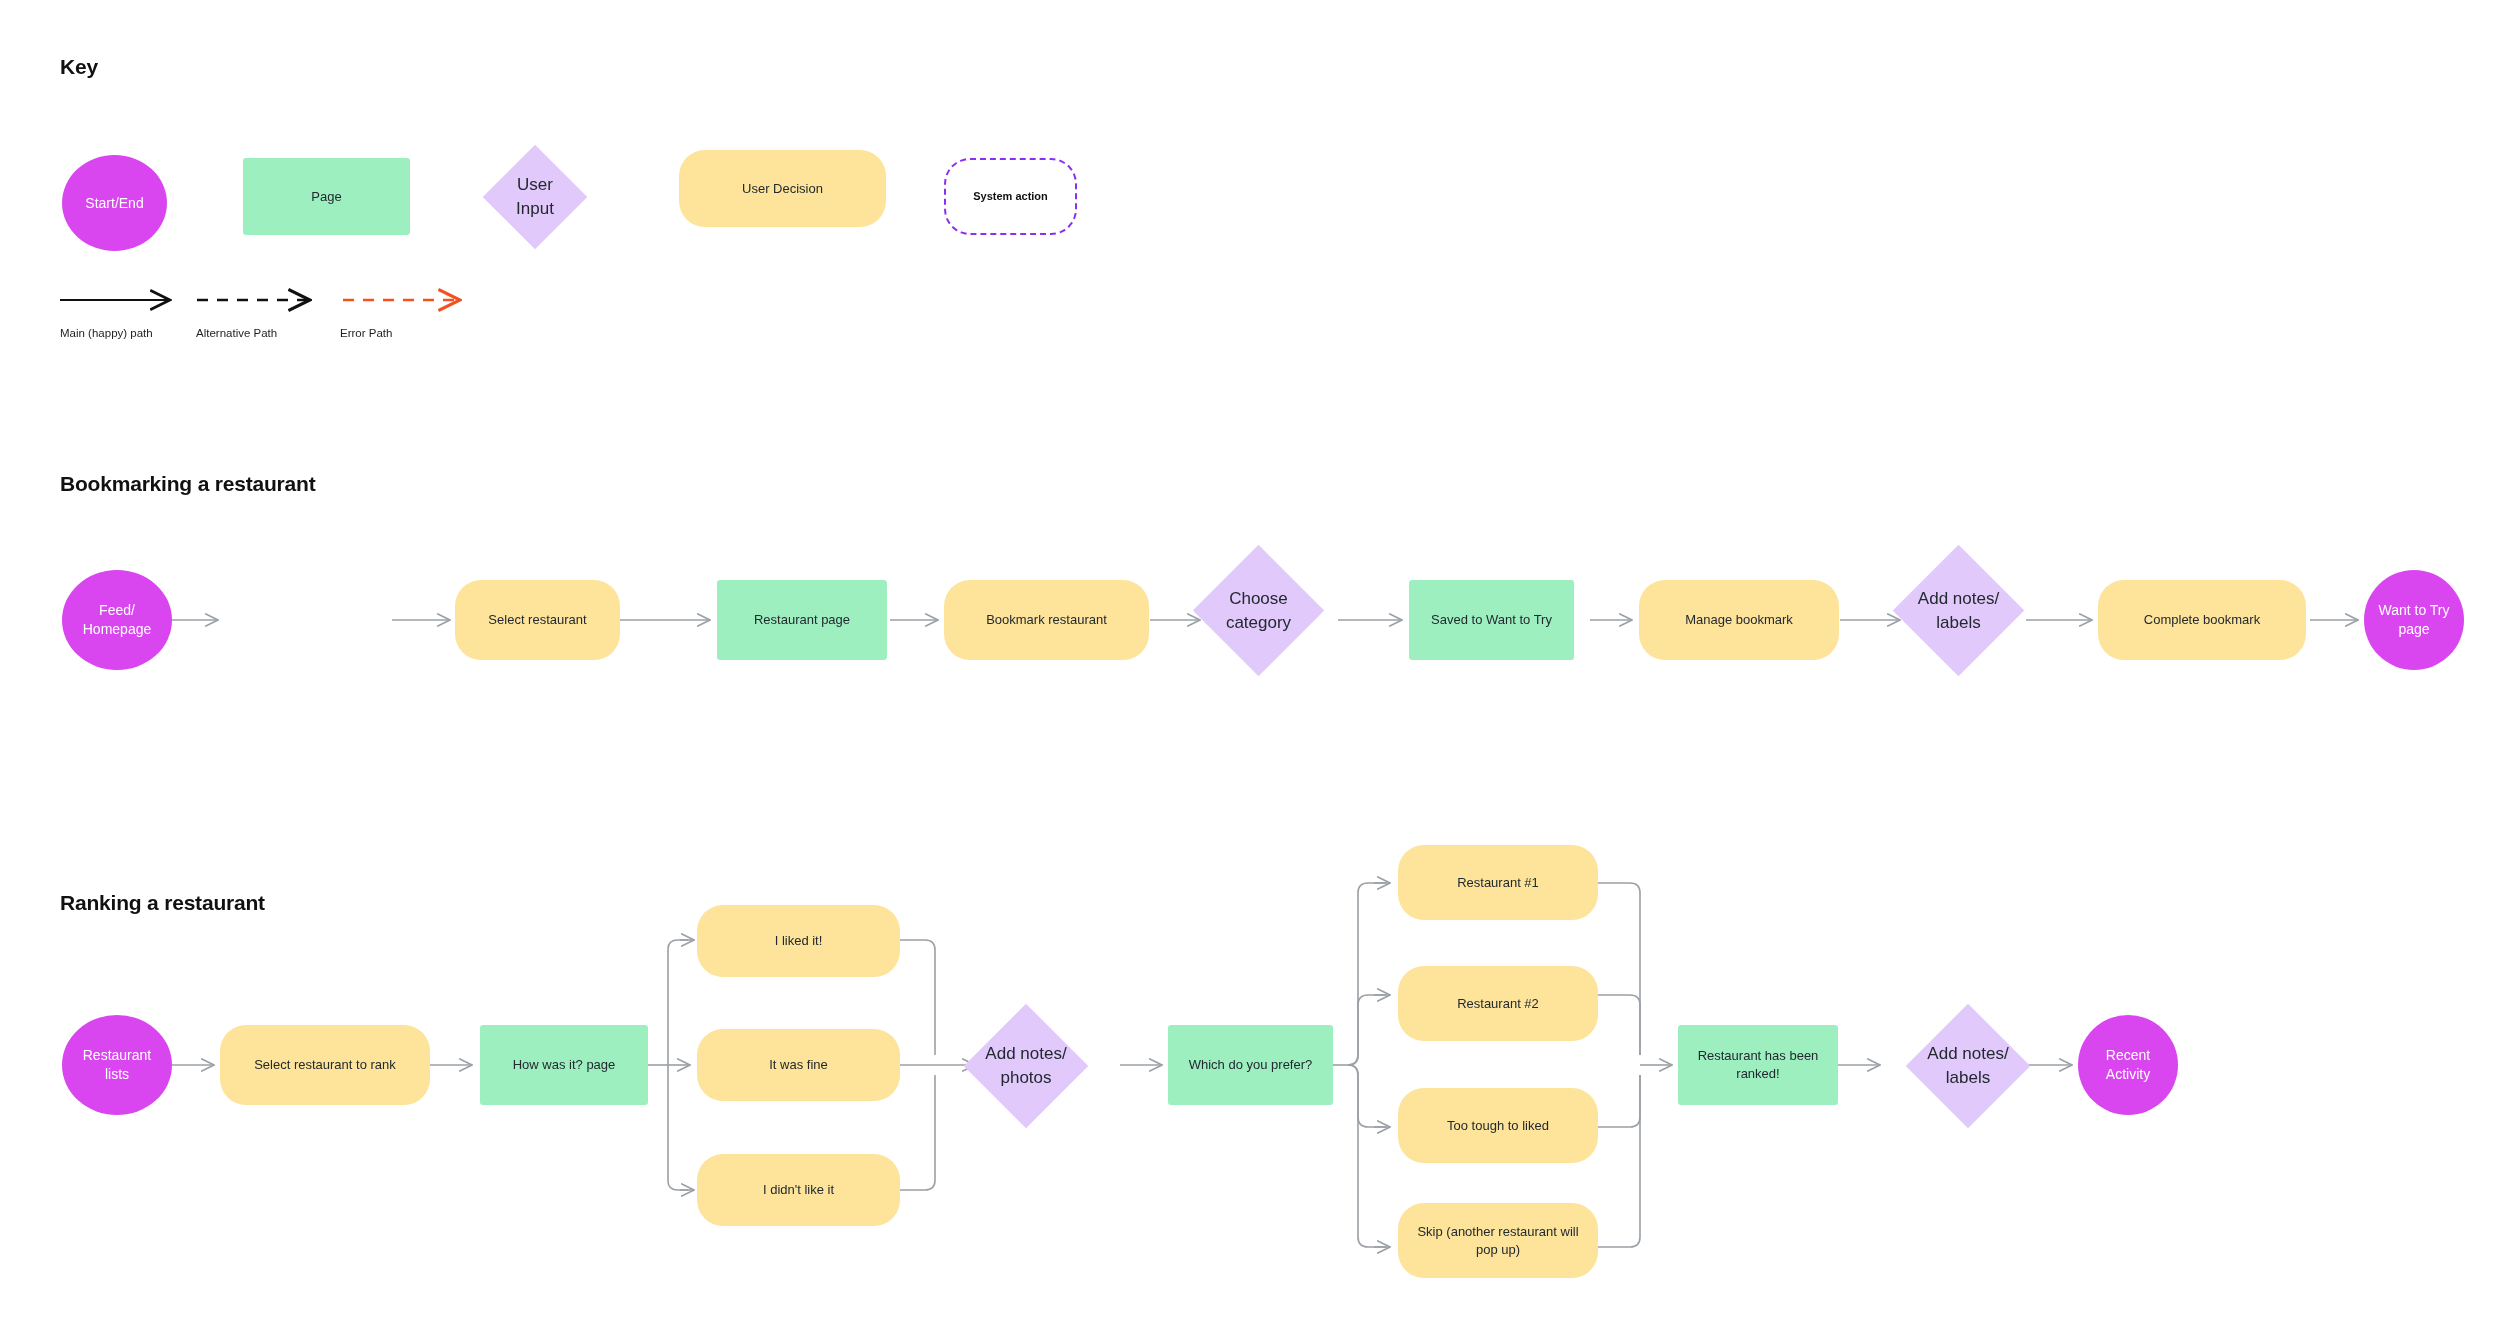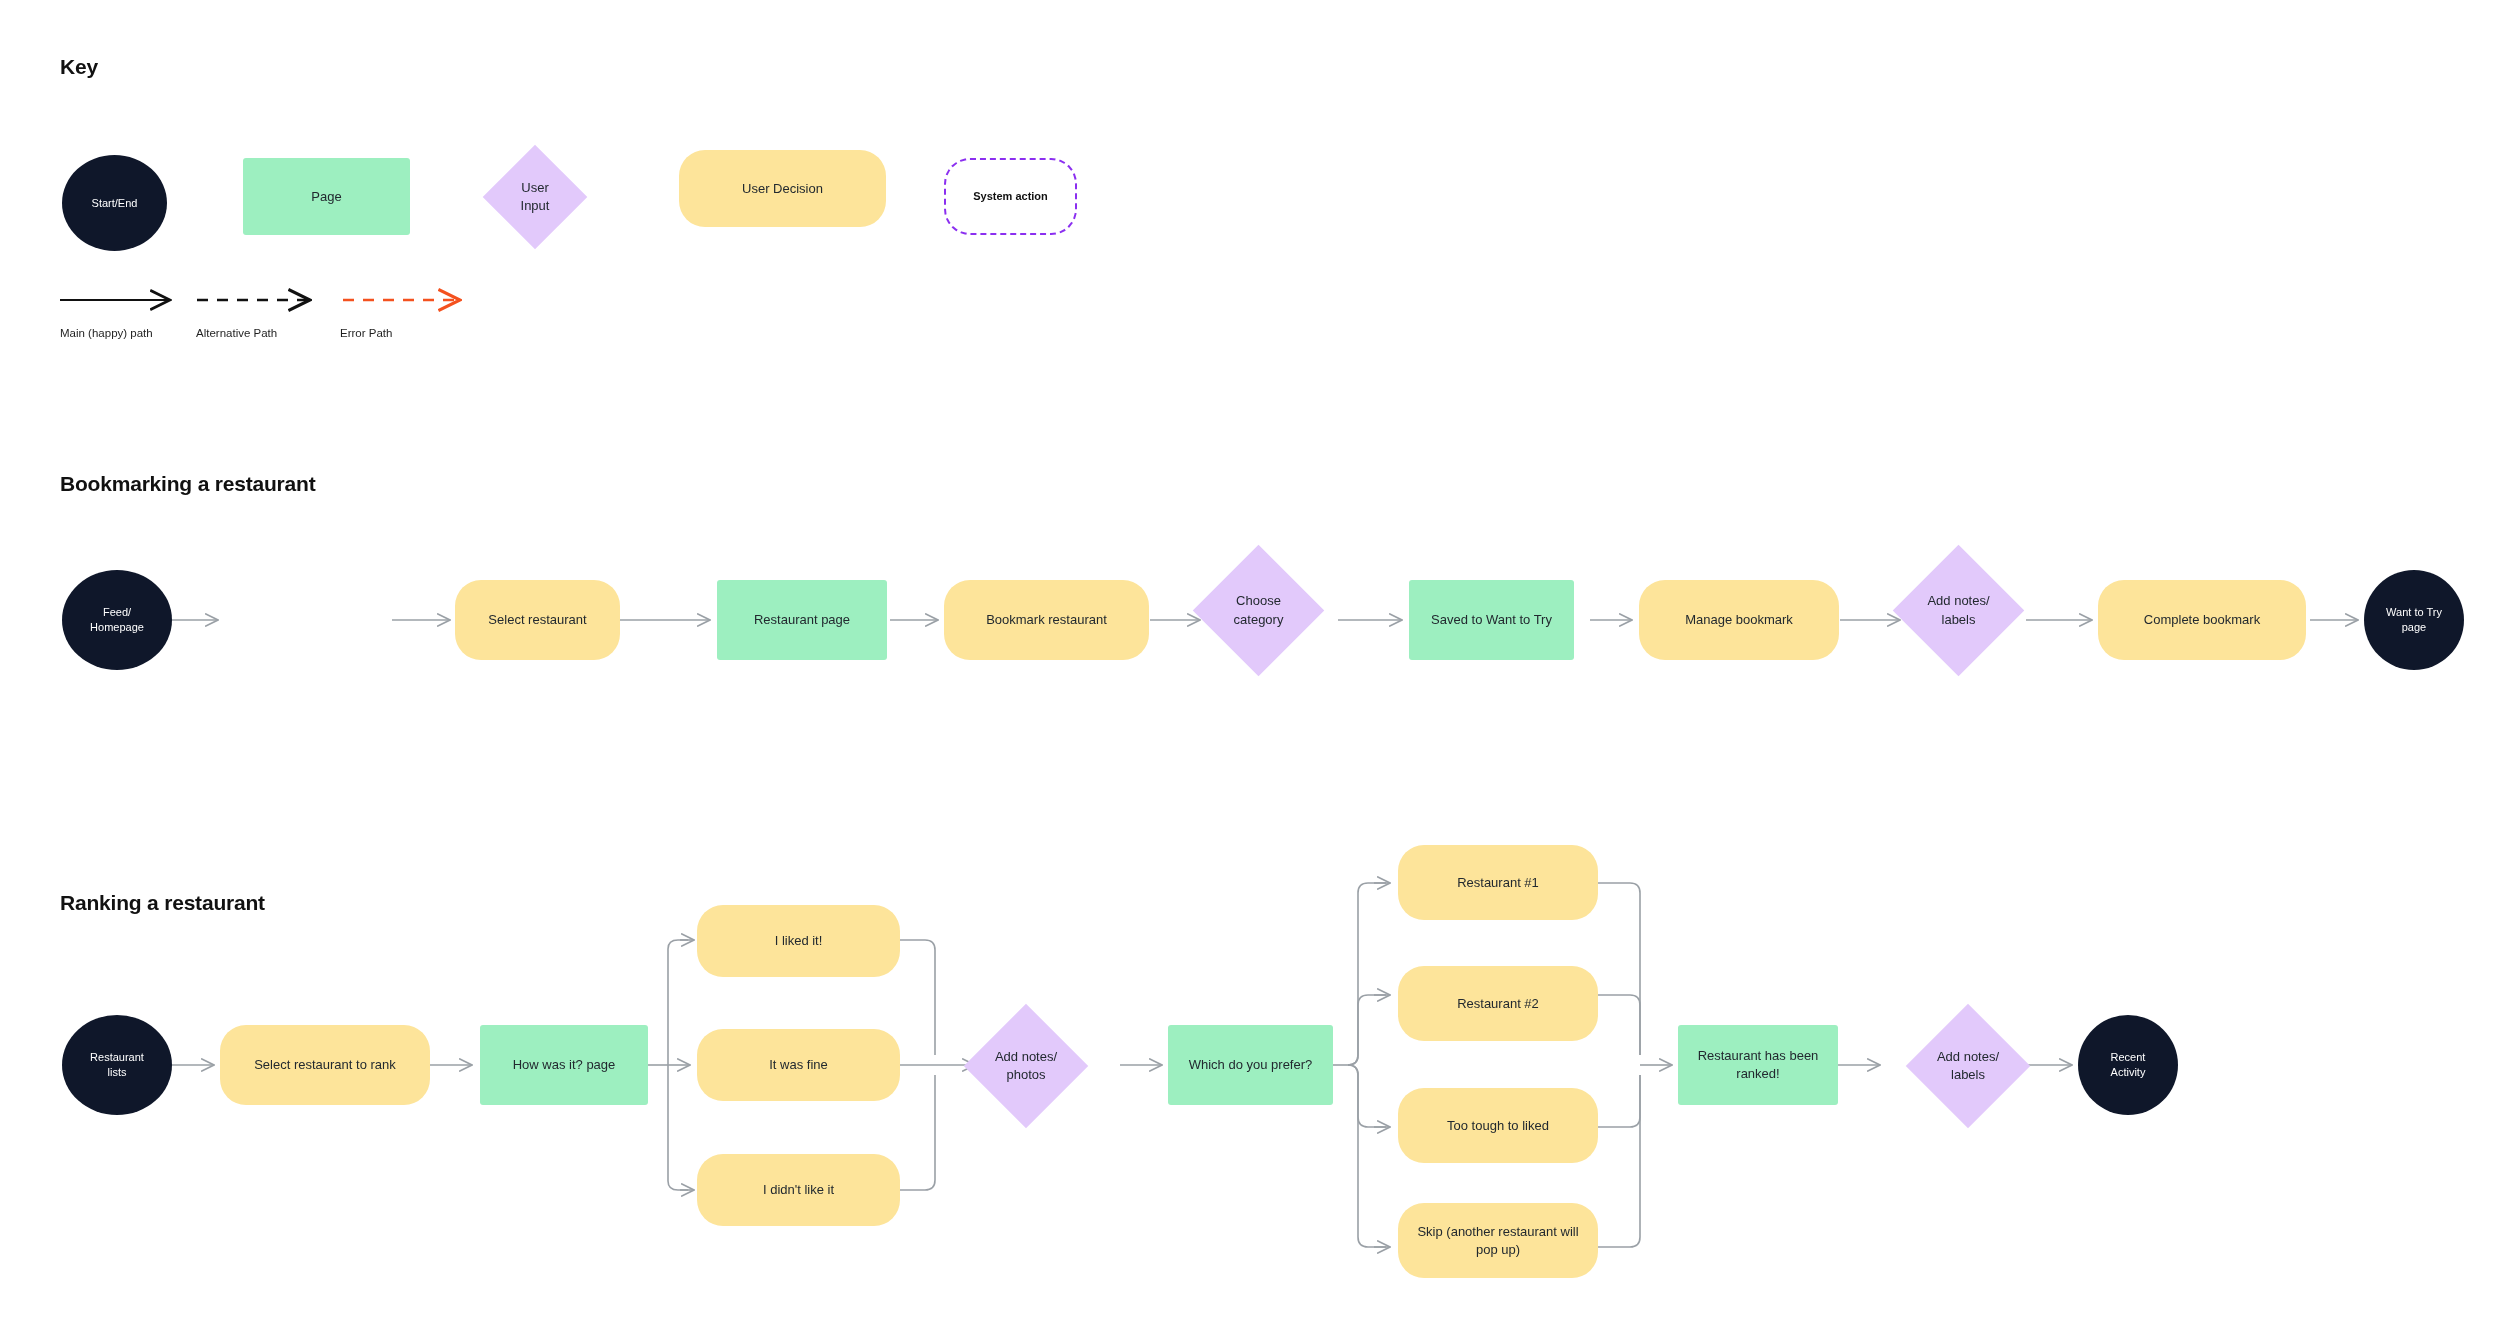--- a/index.html
+++ b/index.html
@@ -34,24 +34,24 @@
     align-items: center;
     justify-content: center;
     text-align: center;
     font-size: 13px;
     line-height: 1.35;
     padding: 4px 10px;
     white-space: pre-line;
   }
 
   .node.start {
-    background: #0f172a;
+    background: #d946ef;
     color: #ffffff;
     border-radius: 50%;
-    font-size: 11px;
+    font-size: 14px;
   }
 
   .node.page {
     background: #9defc0;
     color: #22292f;
     border-radius: 3px;
   }
 
   .node.decision {
     background: #fde49a;
@@ -78,21 +78,21 @@
     background: #e2c9fb;
     transform: rotate(45deg);
   }
   .diamond .dlabel {
     position: absolute;
     inset: 0;
     display: flex;
     align-items: center;
     justify-content: center;
     text-align: center;
-    font-size: 13px;
+    font-size: 17px;
     line-height: 1.4;
     color: #22292f;
     white-space: pre-line;
   }
   .legend-label {
     position: absolute;
     font-size: 11.5px;
     color: #1f1f1f;
     white-space: nowrap;
   }

